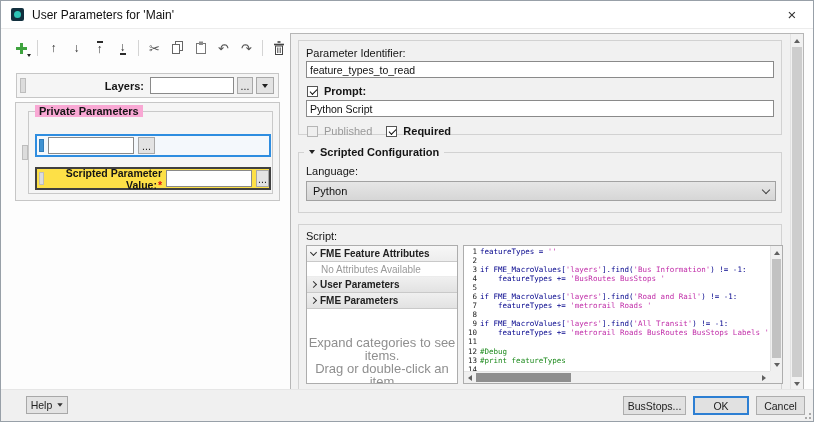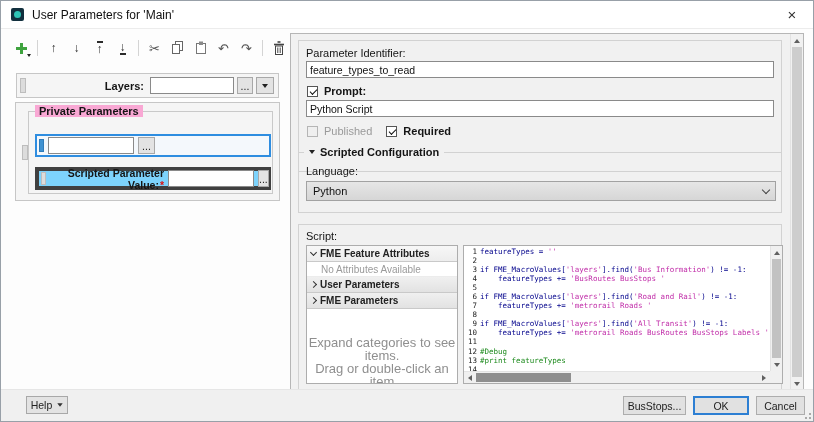--- a/index.html
+++ b/index.html
@@ -54,38 +54,38 @@
     margin-left:3px;flex:0 0 auto;}
   .drag-handle.blue{background:#3f92d2;border-color:#2f7cba;}
   .layers-row .lbl{flex:1;text-align:right;padding-right:6px;}
   .private-group{position:absolute;left:14px;top:101px;width:265px;height:99px;background:#f5f5f5;
     border:1px solid #c6c6c6;box-sizing:border-box;}
   .private-group > .drag-handle{position:absolute;left:3px;top:42px;}
   .fieldset{position:absolute;left:12px;top:8px;right:6px;bottom:6px;border:1px solid #c9c9c9;}
   .fieldset-legend{position:absolute;top:-7px;left:6px;background:#f9a8d4;padding:0 4px;
     font-weight:700;color:#151515;}
   .param-row{position:absolute;left:6px;width:236px;height:23px;box-sizing:border-box;
-    display:flex;align-items:center;background:#7dd3fc;border:4px solid #404040;}
+    display:flex;align-items:center;background:#fde047;border:2px solid #404040;}
   .param-row.selected{border:2px solid #2e8de0;background:#f4f8fc;}
   .param-row .lbl{width:118px;text-align:right;font-size:10.5px;flex:0 0 auto;}
   .param-row .txt{width:86px;margin-left:4px;}
   .param-row .btn{width:17px;height:17px;margin-left:4px;}
   
   .right-panel{position:absolute;left:289px;top:32px;width:514px;height:358px;background:#f1f1f1;
     border:1px solid #b6b6b6;box-sizing:border-box;}
   .rp-scrollbar{position:absolute;right:0;top:0;bottom:0;width:13px;background:#f1f1f1;
     border-left:1px solid #e2e2e2;box-sizing:border-box;}
   .sb-arrow{position:absolute;left:0;width:12px;height:13px;display:flex;align-items:center;justify-content:center;}
   .tri-u{width:0;height:0;border-left:3px solid transparent;border-right:3px solid transparent;border-bottom:4px solid #606060;}
   .tri-d{width:0;height:0;border-left:3px solid transparent;border-right:3px solid transparent;border-top:4px solid #606060;}
   .tri-l{width:0;height:0;border-top:3px solid transparent;border-bottom:3px solid transparent;border-right:4px solid #606060;}
   .tri-r{width:0;height:0;border-top:3px solid transparent;border-bottom:3px solid transparent;border-left:4px solid #606060;}
   .rp-thumb{position:absolute;left:1px;top:13px;bottom:13px;width:10px;background:#cdcdcd;}
   .rbox{position:absolute;left:7px;width:484px;border:1px solid #d2d2d2;box-sizing:border-box;}
-  .rbox1{top:6px;height:132px;}
+  .rbox1{top:6px;height:95px;}
   .rbox2{top:118px;height:61px;}
   .rbox3{top:190px;height:166px;}
   .r-lbl{position:absolute;font-weight:600;color:#151515;}
   .rbox .txt{position:absolute;left:7px;width:468px;}
   .chk-row{position:absolute;display:flex;align-items:center;gap:6px;}
   .legend2{position:absolute;top:-7px;left:5px;background:#f1f1f1;padding:0 5px;display:flex;
     align-items:center;gap:5px;font-weight:600;color:#151515;}
   .combo{position:absolute;left:7px;top:28px;width:470px;height:20px;background:linear-gradient(#e6e6e6,#d6d6d6);
     border:1px solid #a2a2a2;box-sizing:border-box;display:flex;align-items:center;padding:0 6px;color:#111;}
   .combo .chev{margin-left:auto;width:5px;height:5px;border-right:1.5px solid #444;

